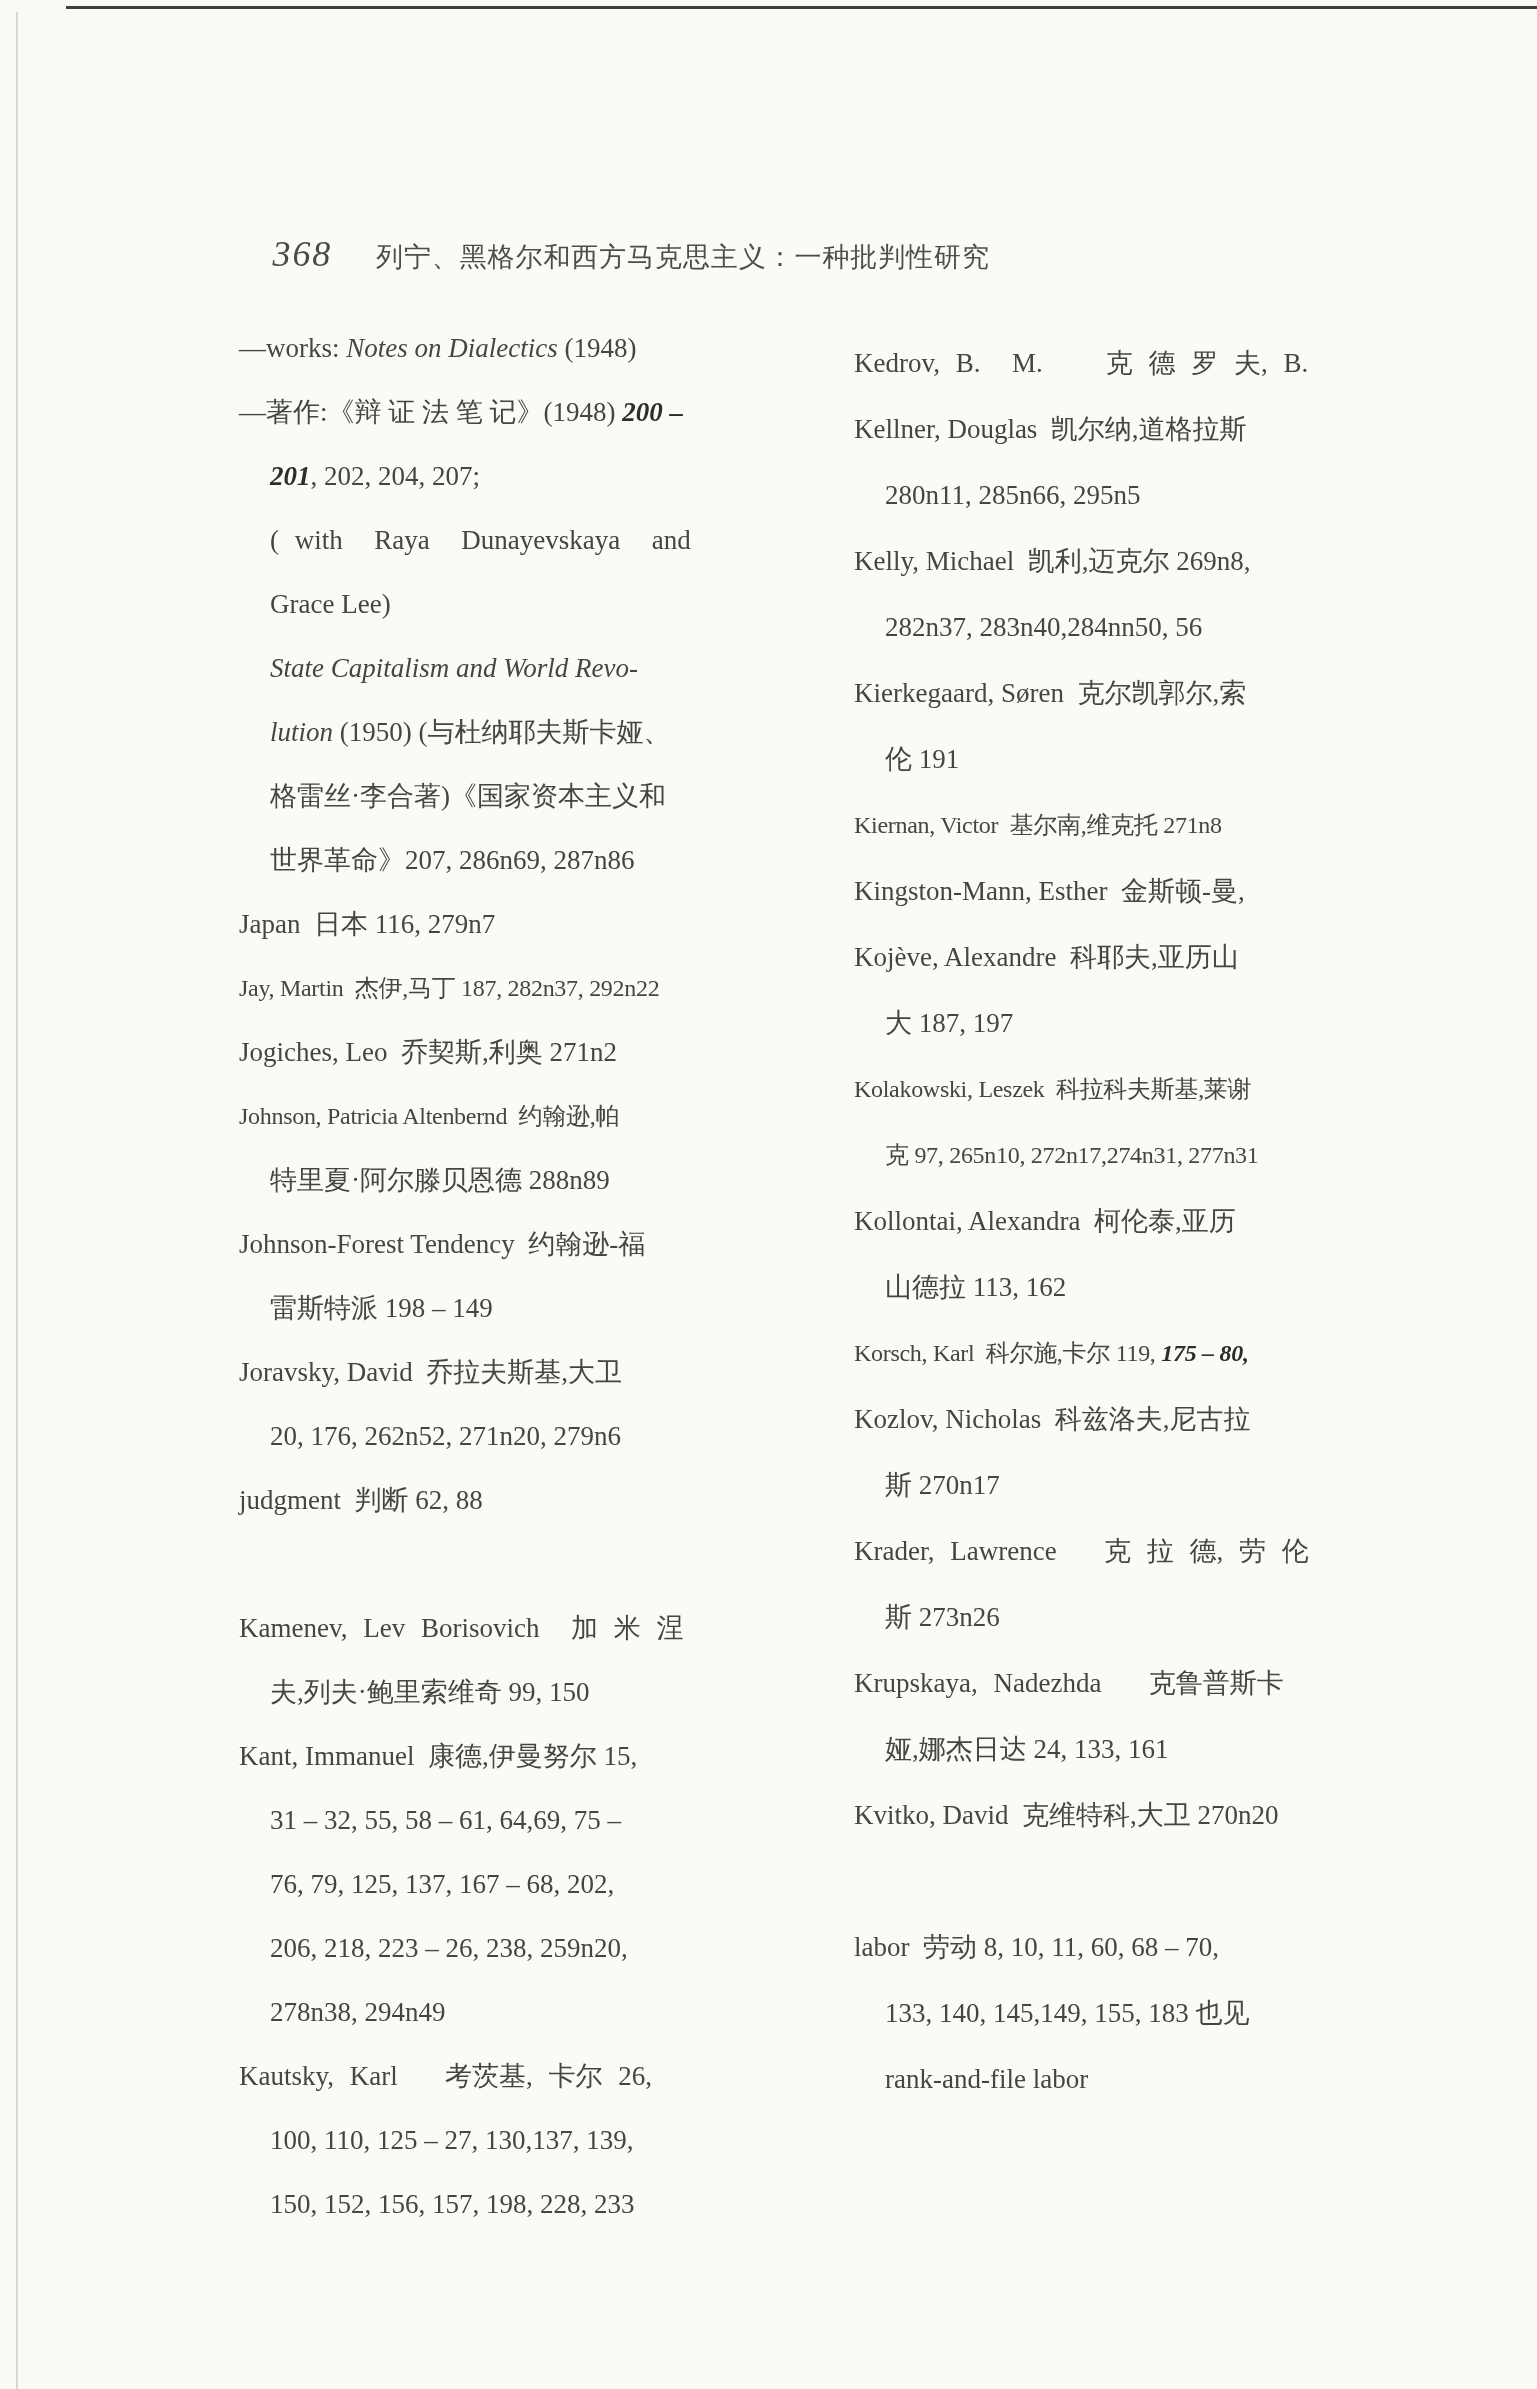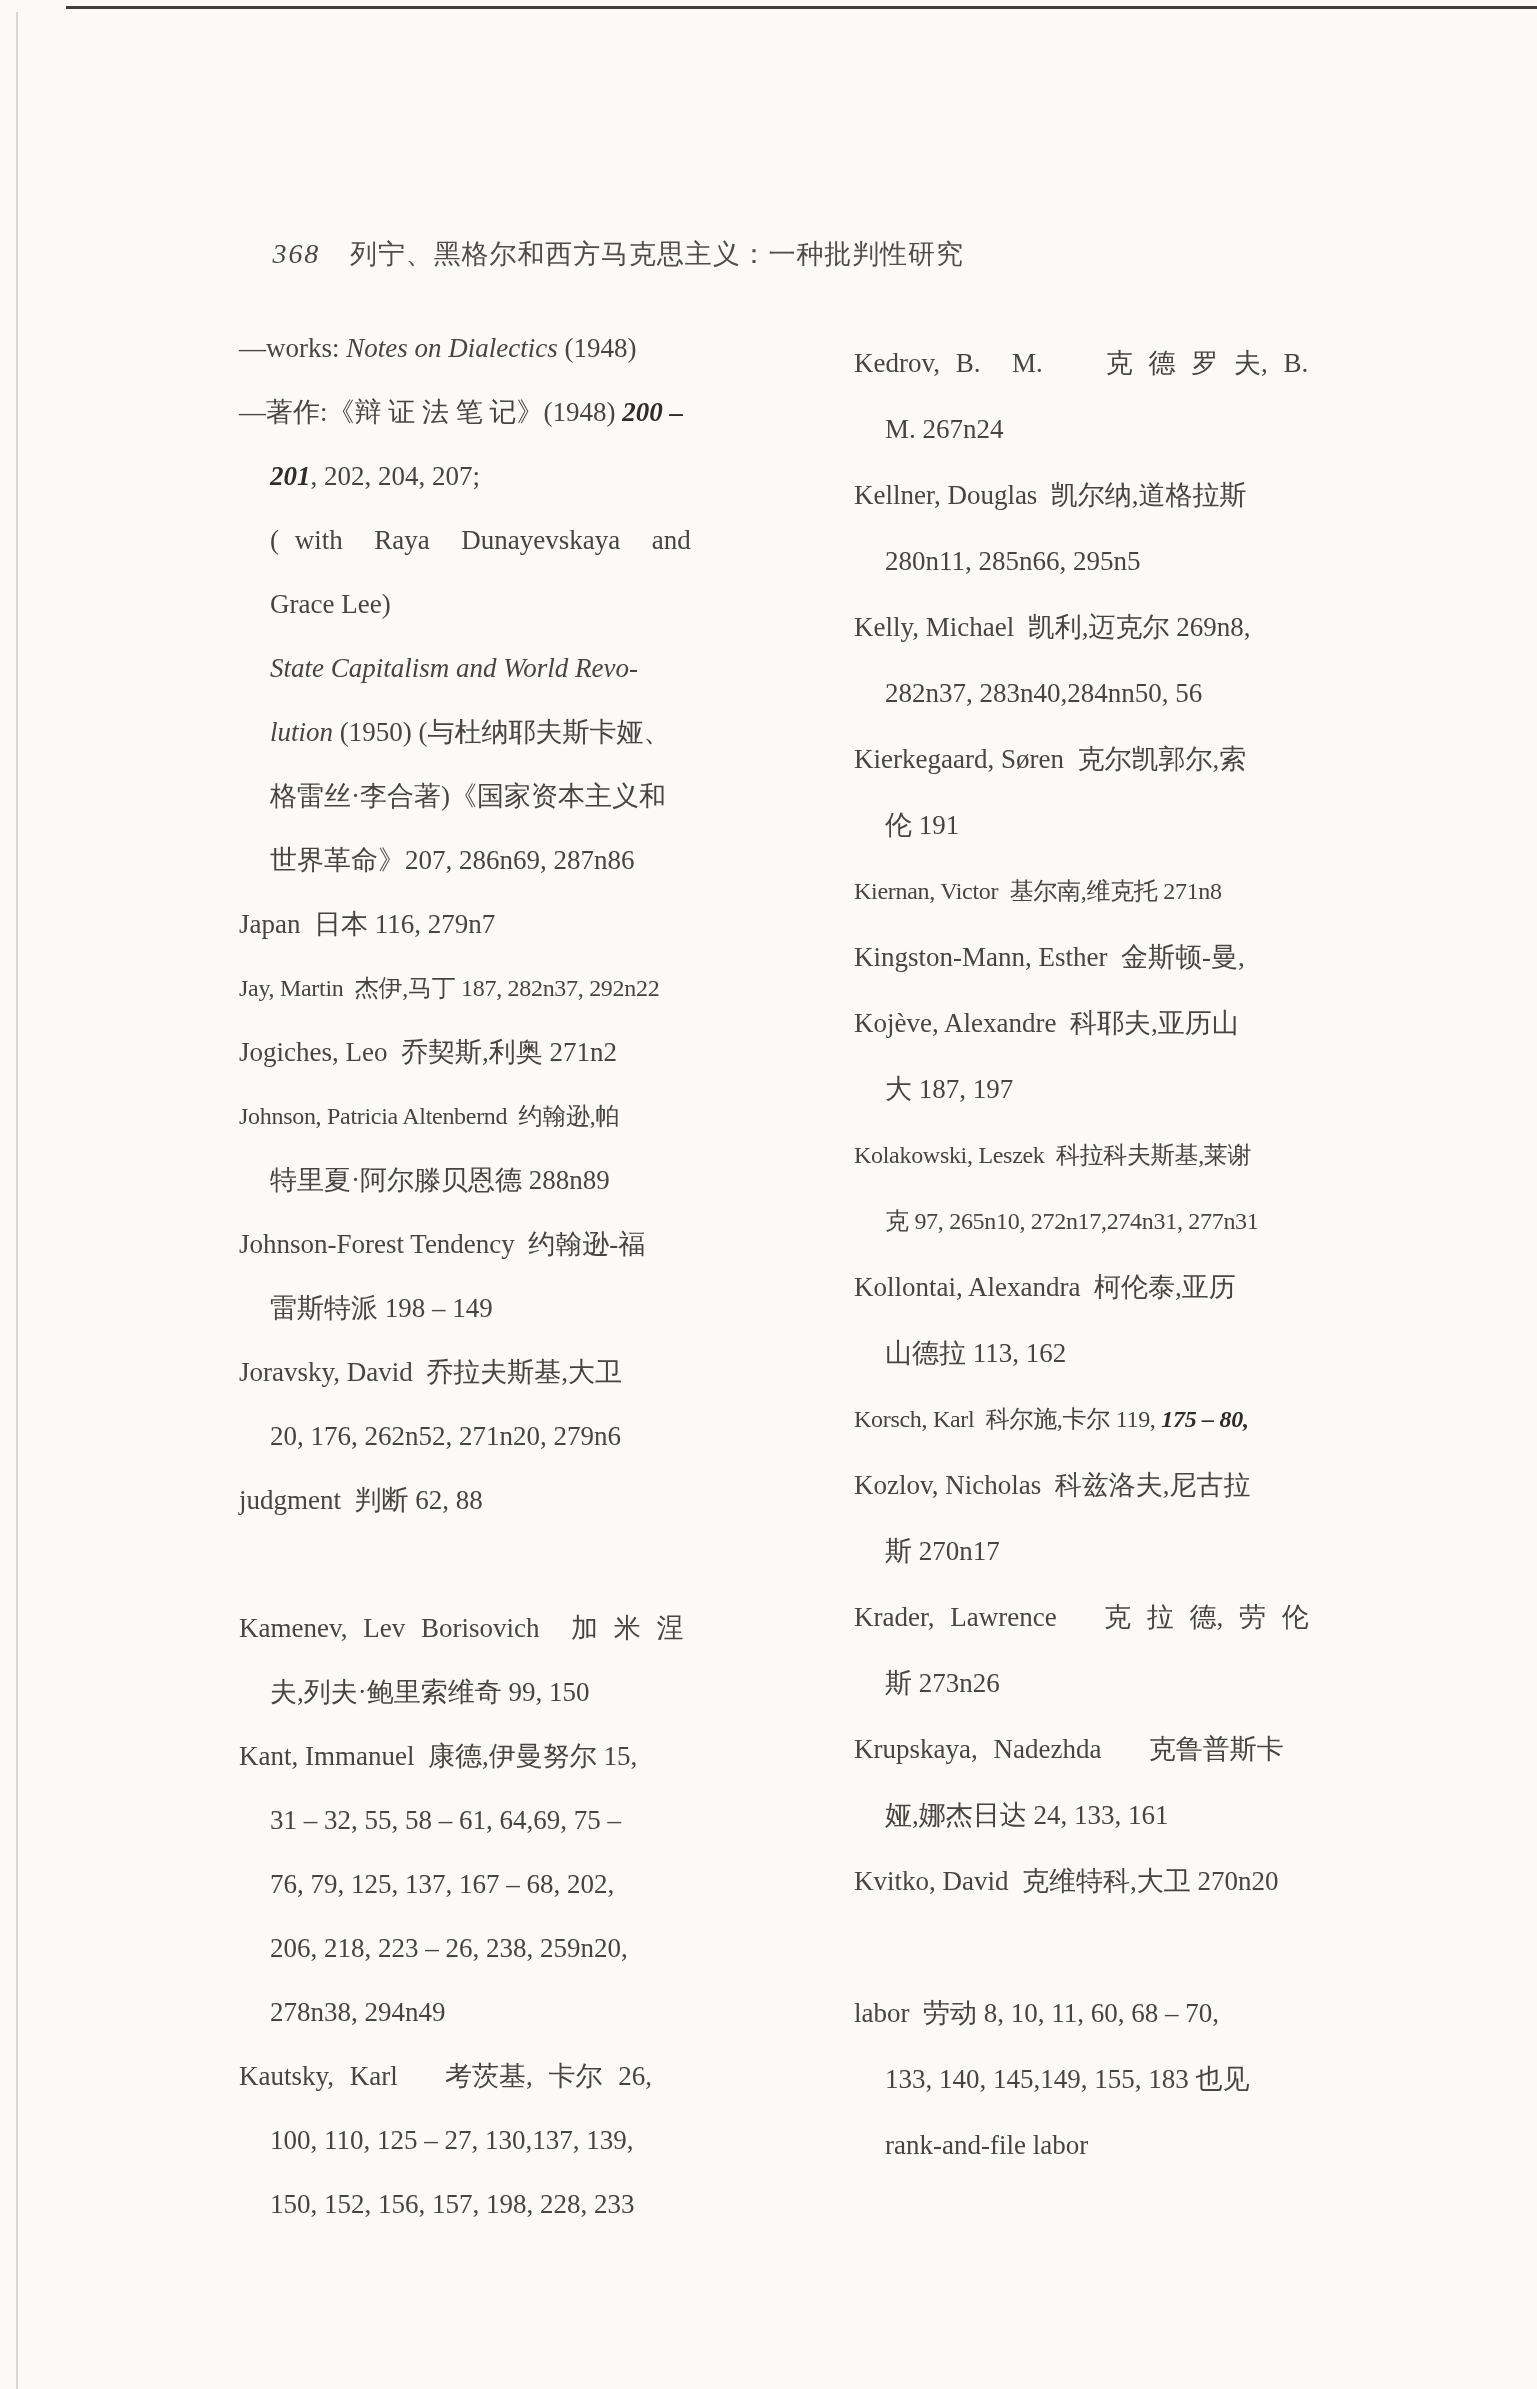--- a/index.html
+++ b/index.html
@@ -19,21 +19,21 @@
   }
   .left-rule{
     position:absolute;left:16.4px;top:12px;bottom:0;width:1.8px;
     background:#d9d8d2;
   }
   .running-head{
     position:absolute;left:258px;top:194px;height:40px;line-height:40px;
     white-space:pre;color:#4b4a44;
   }
   .pagenum{
-    font-style:italic;font-size:28px;margin-right:30px;letter-spacing:1.8px;
+    font-style:italic;font-size:36px;margin-right:44px;letter-spacing:1.8px;
   }
   .booktitle{
     font-size:27px;letter-spacing:0.9px;color:#4e4d47;
   }
   .col{
     position:absolute;width:563px;color:#46453f;
   }
   .col-left{left:239px;top:316px;}
   .col-right{left:837px;top:330px;margin-left:17px;}
   .line{
@@ -85,21 +85,20 @@
       <div class="line ind"><span>31 – 32, 55, 58 – 61, 64,69, 75 –</span></div>
       <div class="line ind"><span>76, 79, 125, 137, 167 – 68, 202,</span></div>
       <div class="line ind"><span>206, 218, 223 – 26, 238, 259n20,</span></div>
       <div class="line ind"><span>278n38, 294n49</span></div>
       <div class="line wide"><span>Kautsky, Karl   考茨基, 卡尔 26,</span></div>
       <div class="line ind"><span>100, 110, 125 – 27, 130,137, 139,</span></div>
       <div class="line ind"><span>150, 152, 156, 157, 198, 228, 233</span></div>
     </div>
   <div class="col col-right" id="col-right">
       <div class="line wide"><span>Kedrov, B.  M.    克 德 罗 夫, B.</span></div>
-      <div class="line ind"><span>M. 267n24</span></div>
       <div class="line"><span>Kellner, Douglas  凯尔纳,道格拉斯</span></div>
       <div class="line ind"><span>280n11, 285n66, 295n5</span></div>
       <div class="line"><span>Kelly, Michael  凯利,迈克尔 269n8,</span></div>
       <div class="line ind"><span>282n37, 283n40,284nn50, 56</span></div>
       <div class="line"><span>Kierkegaard, Søren  克尔凯郭尔,索</span></div>
       <div class="line ind"><span>伦 191</span></div>
       <div class="line small"><span>Kiernan, Victor  基尔南,维克托 271n8</span></div>
       <div class="line"><span>Kingston-Mann, Esther  金斯顿-曼,</span></div>
       <div class="line"><span>Kojève, Alexandre  科耶夫,亚历山</span></div>
       <div class="line ind"><span>大 187, 197</span></div>

